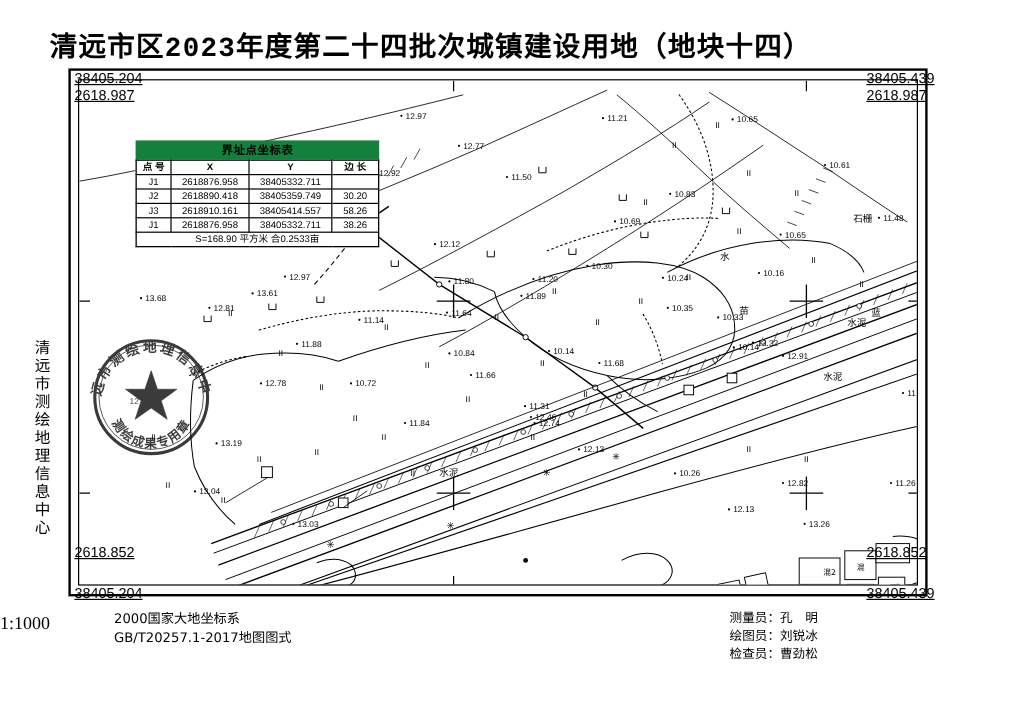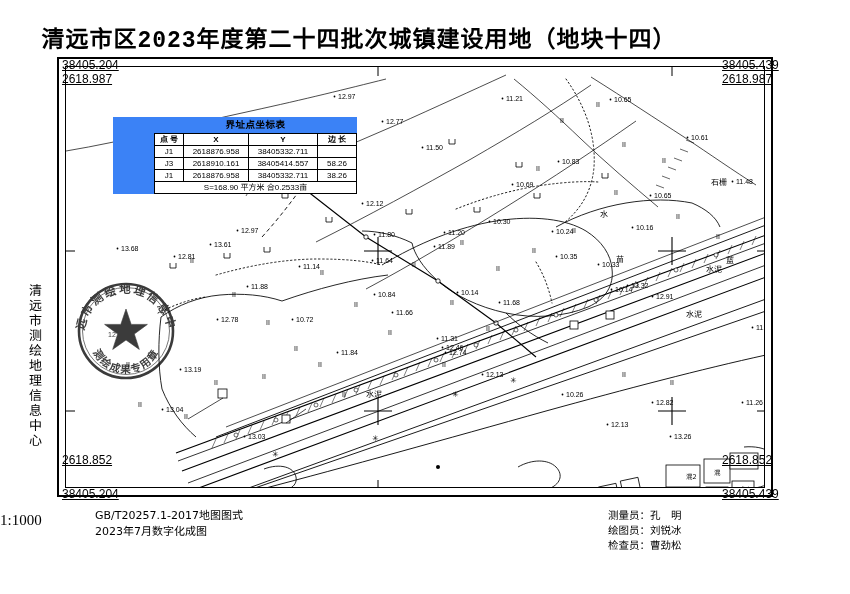--- a/index.html
+++ b/index.html
@@ -35,21 +35,21 @@
   #corner-tl-y{left:62px;top:74px;}
   #corner-tr-x{left:722px;top:60px;text-align:right;}
   #corner-tr-y{left:722px;top:74px;text-align:right;}
   #corner-bl-y{left:62px;top:455px;}
   #corner-bl-x{left:62px;top:489px;}
   #corner-br-y{left:722px;top:455px;}
   #corner-br-x{left:722px;top:489px;}
 
   
   #coord-table-wrap{
-    position:absolute;left:113px;top:117px;z-index:40;background:#3b82f6;padding-left:41px;
+    position:absolute;left:113px;top:117px;z-index:40;background:#15803d;
   }
   #coord-table-title{
     text-align:center;font-size:9.5px;font-weight:bold;margin-bottom:2px;
     font-family:"DejaVu Sans",sans-serif;letter-spacing:.5px;
   }
   table.coord{
     border-collapse:collapse;background:#fff;font-size:8px;
     font-family:"Liberation Sans",sans-serif;
   }
   table.coord th,table.coord td{
@@ -438,20 +438,26 @@
       </tr>
     </thead>
     <tbody id="coord-body">
         <tr>
           <td class="col-pt">J1</td>
           <td class="col-x">2618876.958</td>
           <td class="col-y">38405332.711</td>
           <td class="col-len"></td>
         </tr>
         <tr>
+          <td class="col-pt">J2</td>
+          <td class="col-x">2618890.418</td>
+          <td class="col-y">38405359.749</td>
+          <td class="col-len">30.20</td>
+        </tr>
+        <tr>
           <td class="col-pt">J3</td>
           <td class="col-x">2618910.161</td>
           <td class="col-y">38405414.557</td>
           <td class="col-len">58.26</td>
         </tr>
         <tr>
           <td class="col-pt">J1</td>
           <td class="col-x">2618876.958</td>
           <td class="col-y">38405332.711</td>
           <td class="col-len">38.26</td>
@@ -480,22 +486,22 @@
   <text font-family="DejaVu Sans, sans-serif" font-size="10.5" font-weight="bold" fill="#111" letter-spacing="1.2">
     <textPath href="#sealArcBot" startOffset="50%" text-anchor="middle">测绘成果专用章</textPath>
   </text>
   <g>
     <path d="M54,32 L59.2,47.4 L75.4,47.4 L62.3,57 L67.3,72.4 L54,63 L40.7,72.4 L45.7,57 L32.6,47.4 L48.8,47.4 Z" fill="#111" stroke="#111" stroke-width="0.6"></path>
   </g>
   <text x="36" y="60" font-family="Liberation Sans, sans-serif" font-size="7" fill="#111">12</text>
 </svg>
 
 <div id="bottom-left-info">
+  <span class="ln">2000国家大地坐标系</span>
   <span class="ln">GB/T20257.1-2017地图图式</span>
-  <span class="ln">2023年7月数字化成图</span>
 </div>
 
 <div id="scale-label">1:1000</div>
 
 <div id="bottom-right-info">
   <span class="ln">测量员：孔　明</span>
   <span class="ln">绘图员：刘锐冰</span>
   <span class="ln">检查员：曹劲松</span>
 </div>
 

